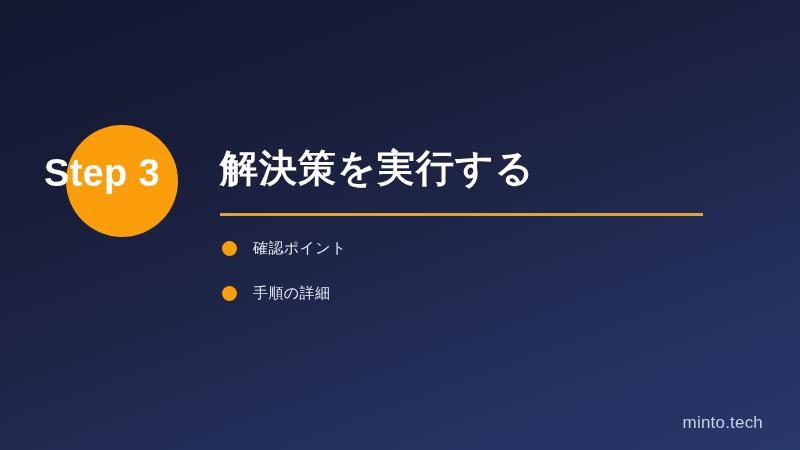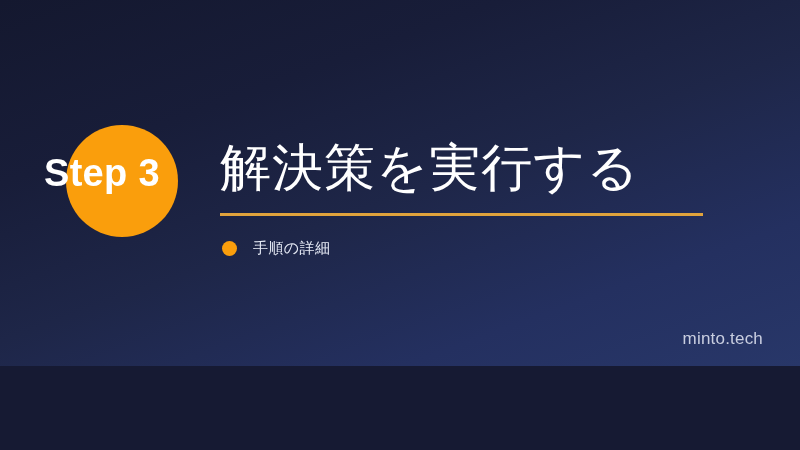--- a/index.html
+++ b/index.html
@@ -10,21 +10,21 @@
     width: 800px;
     height: 450px;
     overflow: hidden;
     font-family: "Liberation Sans", "DejaVu Sans", sans-serif;
     background: #161a33;
   }
 
   #slide {
     position: relative;
     width: 800px;
-    height: 366px;
+    height: 450px;
     background: linear-gradient(160deg, #14182f 0%, #181d39 28%, #1e2648 52%, #243060 78%, #283769 100%);
     overflow: hidden;
   }
 
   
   .step-badge {
     position: absolute;
     left: 66px;
     top: 125px;
     width: 112px;
@@ -46,22 +46,22 @@
     letter-spacing: 0.3px;
     white-space: nowrap;
   }
 
   
   .title {
     position: absolute;
     left: 220px;
     top: 143px;
     color: #ffffff;
-    font-size: 51px;
-    font-weight: normal;
+    font-size: 38px;
+    font-weight: bold;
     letter-spacing: 1px;
     line-height: 50px;
     white-space: nowrap;
   }
 
   
   .divider {
     position: absolute;
     left: 220px;
     top: 213px;
@@ -124,22 +124,26 @@
   <div class="step-label">Step 3</div>
 
   <div class="title">解決策を実行する</div>
 
   <div class="divider"></div>
 
   <div class="bullets">
 
     <div class="bullet-row">
       <span class="bullet-dot"></span>
+      <span class="bullet-text">確認ポイント</span>
+    </div>
+
+    <div class="bullet-row">
+      <span class="bullet-dot"></span>
       <span class="bullet-text">手順の詳細</span>
     </div>
-
 
 
   </div>
 
   <div class="footer">minto.tech</div>
 
 </div>
 
 </body></html>

